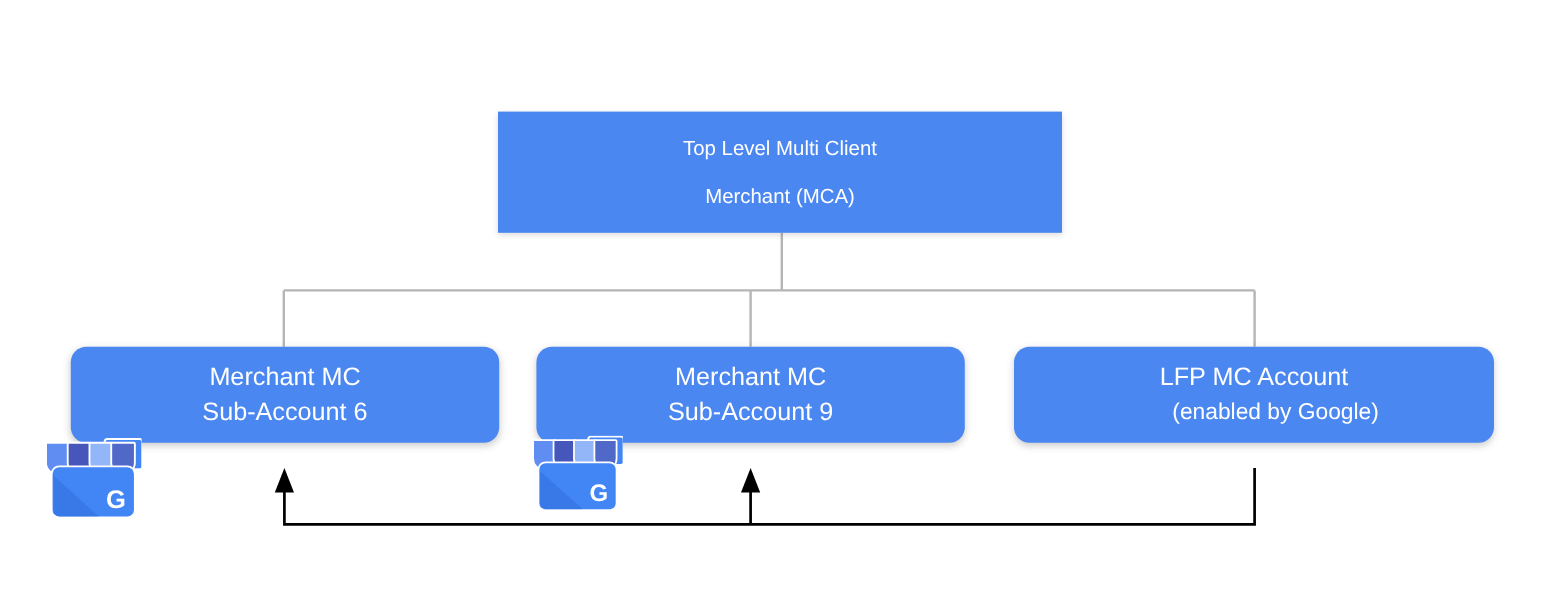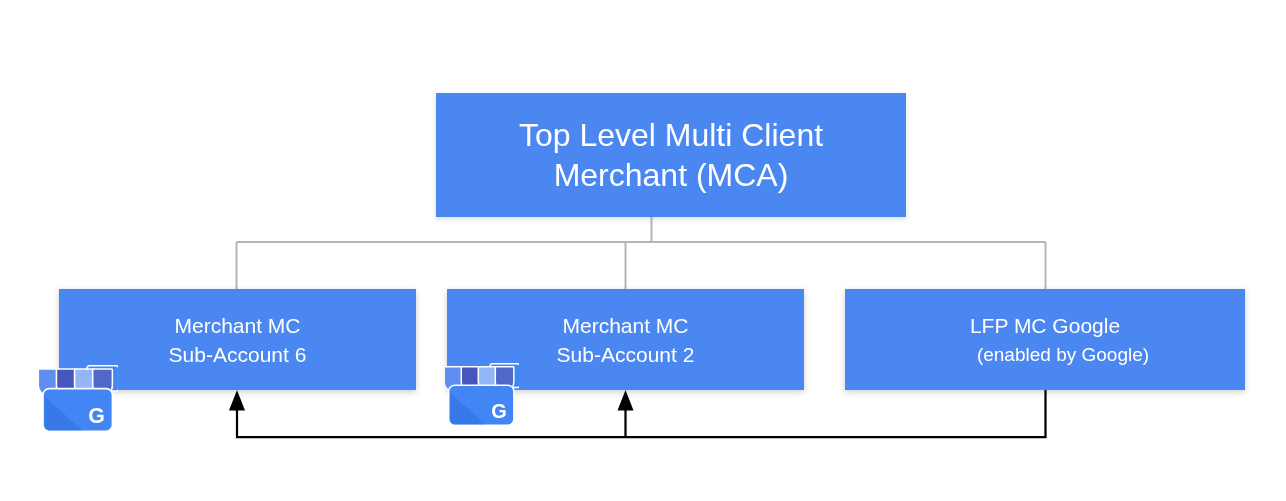--- a/index.html
+++ b/index.html
@@ -28,32 +28,33 @@
     display: flex;
     flex-direction: column;
     justify-content: center;
     align-items: center;
     text-align: center;
     z-index: 2;
     box-shadow: 0 2px 6px rgba(60,60,60,0.25);
   }
 
   .node-mca {
-    left: 436px; top: 93px;
-    width: 470px; height: 124px;
-    font-size: 32px;
+    left: 415px; top: 93px;
+    width: 470px; height: 101px;
+    font-size: 17px;
     line-height: 40px;
     box-shadow: 0 2px 5px rgba(60,60,60,0.18);
   }
 
   .node-child {
     top: 289px;
-    height: 101px;
+    height: 80px;
     font-size: 21px;
     line-height: 29px;
+    border-radius: 13px;
   }
 
   .node-merchant1 { left: 59px;  width: 357px; }
   .node-merchant2 { left: 447px; width: 357px; }
   .node-lfp       { left: 845px; width: 400px; }
 
   .line-small { font-size: 19px; margin-left: 36px; }
 
   .biz-icon {
     position: absolute;
@@ -91,25 +92,25 @@
     <div>Merchant (MCA)</div>
   </div>
 
   <div class="node node-child node-merchant1">
     <div>Merchant MC</div>
     <div>Sub-Account 6</div>
   </div>
 
   <div class="node node-child node-merchant2">
     <div>Merchant MC</div>
-    <div>Sub-Account 2</div>
+    <div>Sub-Account 9</div>
   </div>
 
   <div class="node node-child node-lfp">
-    <div>LFP MC Google</div>
+    <div>LFP MC Account</div>
     <div class="line-small">(enabled by Google)</div>
   </div>
 
   <svg class="biz-icon biz-icon-1" viewBox="0 0 100 85" xmlns="http://www.w3.org/2000/svg">
     <g stroke="#ffffff" stroke-width="4" stroke-linejoin="round" paint-order="stroke">
       <rect x="62" y="2" width="38" height="30" rx="2" fill="#4285f4"></rect>
       <path fill="#5f8df2" d="M0 6 L23 6 L23 26 A11.5 11.5 0 0 1 0 26 Z"></path>
       <path fill="#4656ba" d="M23 6 L46 6 L46 26 A11.5 11.5 0 0 1 23 26 Z"></path>
       <path fill="#93b6f9" d="M46 6 L69 6 L69 26 A11.5 11.5 0 0 1 46 26 Z"></path>
       <path fill="#5069c9" d="M69 6 L92 6 L92 26 A11.5 11.5 0 0 1 69 26 Z"></path>

